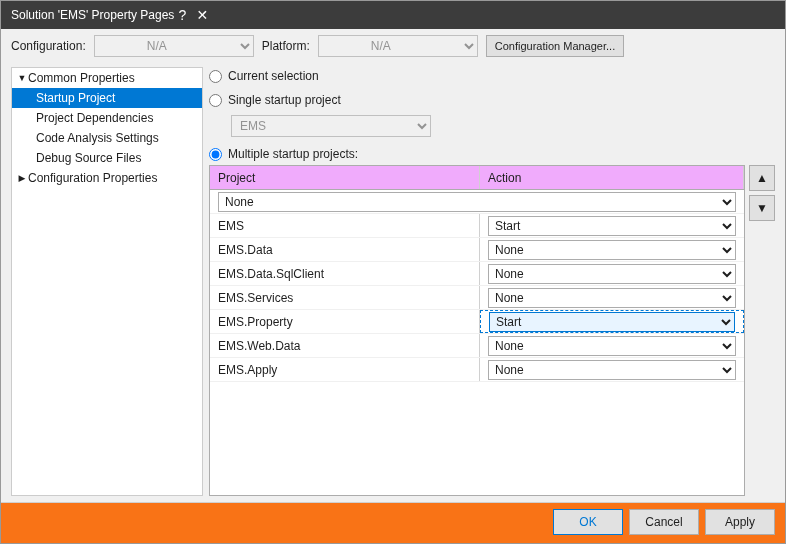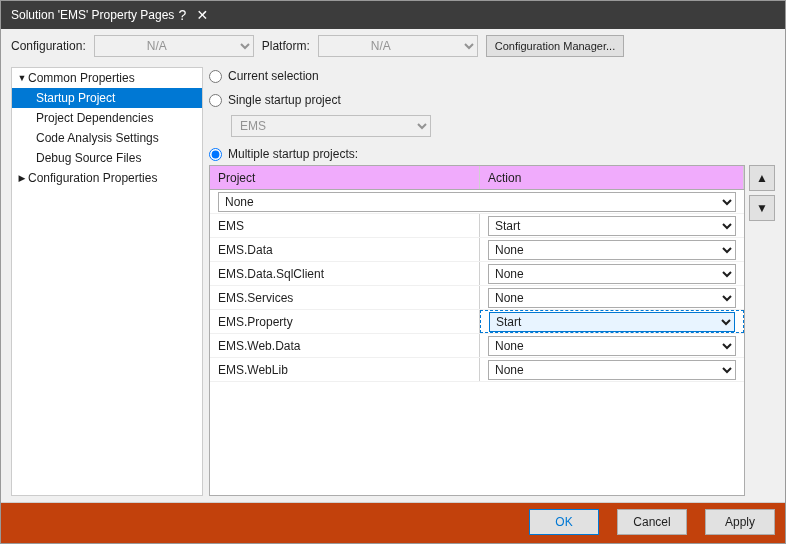--- a/index.html
+++ b/index.html
@@ -262,23 +262,23 @@
     }
     .table-with-arrows {
       display: flex;
       flex: 1;
       overflow: hidden;
     }
     .footer {
       display: flex;
       justify-content: flex-end;
       padding: 6px 10px 8px 10px;
-      gap: 18px;
-      flex-shrink: 0;
-      background: #c2410c;
+      gap: 6px;
+      flex-shrink: 0;
+      background: #f97316;
       border-top: 1px solid #d0d0d0;
     }
     .footer-btn {
       height: 26px;
       min-width: 70px;
       border: 1px solid #acacac;
       background: #e1e1e1;
       font-size: 12px;
       padding: 0 12px;
       cursor: pointer;
@@ -411,21 +411,21 @@
                     <select class="action-select focused-select"><option value="None">None</option><option value="Start" selected="">Start</option><option value="Start without debugging">Start without debugging</option></select>
                   </div>
                 </div>
                 <div class="table-row">
                   <div class="table-cell table-cell-project">EMS.Web.Data</div>
                   <div class="table-cell table-cell-action">
                     <select class="action-select"><option value="None">None</option><option value="Start">Start</option><option value="Start without debugging">Start without debugging</option></select>
                   </div>
                 </div>
                 <div class="table-row">
-                  <div class="table-cell table-cell-project">EMS.WebLib</div>
+                  <div class="table-cell table-cell-project">EMS.Apply</div>
                   <div class="table-cell table-cell-action">
                     <select class="action-select"><option value="None">None</option><option value="Start">Start</option><option value="Start without debugging">Start without debugging</option></select>
                   </div>
                 </div>
               </div>
           </div>
           <div class="up-down-btns">
             <button class="arrow-btn">▲</button>
             <button class="arrow-btn">▼</button>
           </div>

